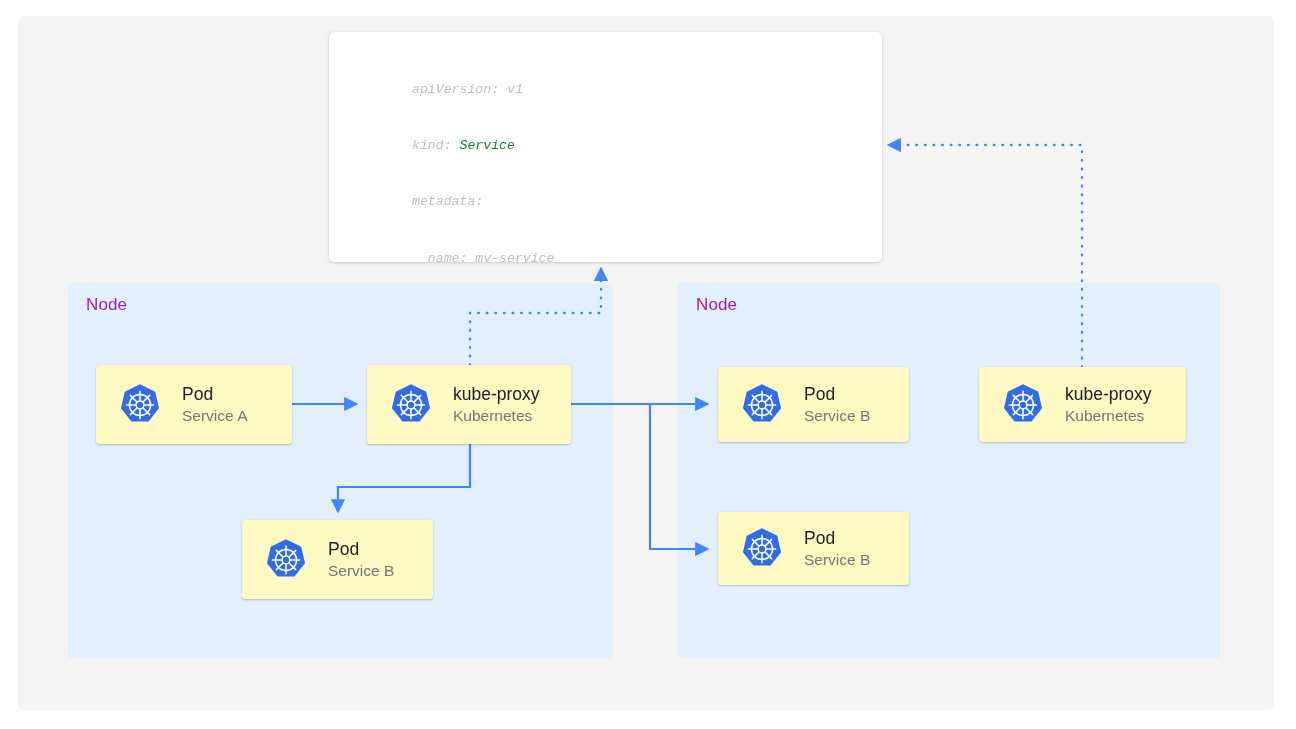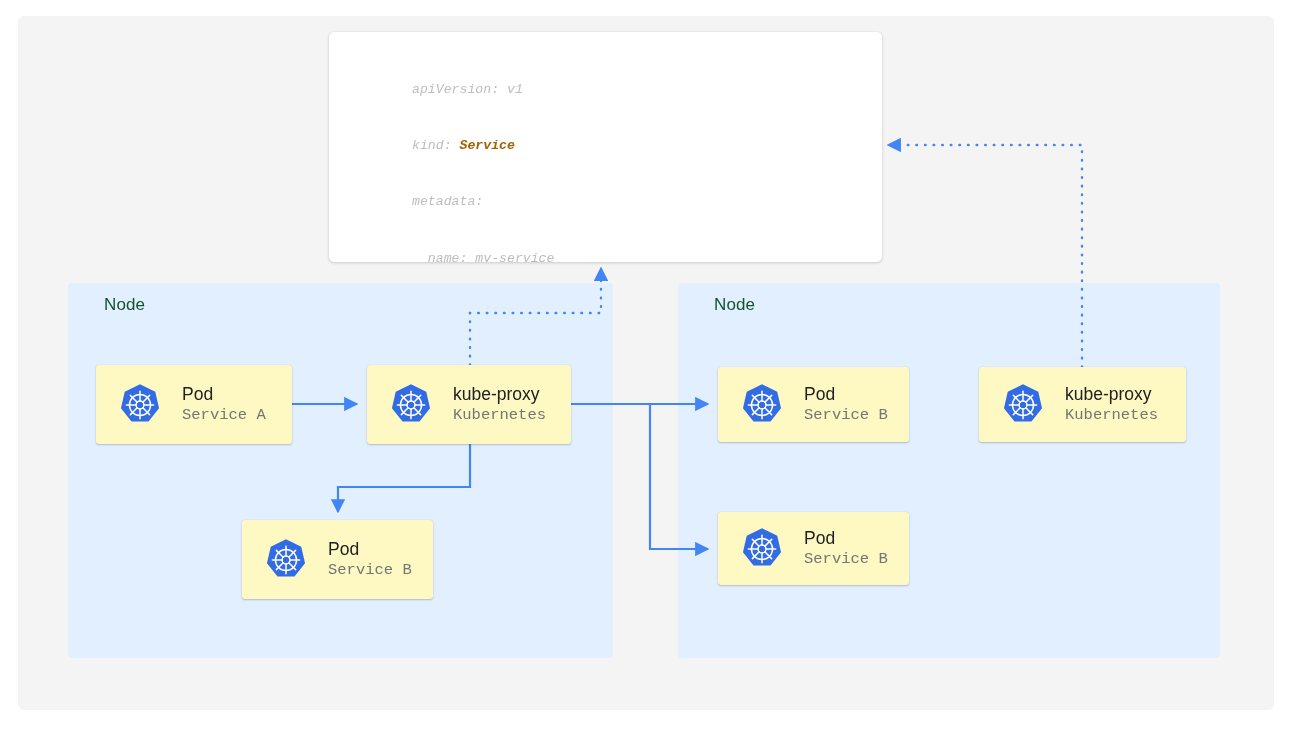--- a/index.html
+++ b/index.html
@@ -42,24 +42,24 @@
   
   .node-box {
     position: absolute;
     background: #e1efff;
     border-radius: 4px;
   }
   .node-box.left  { left: 68px;  top: 283px; width: 545px; height: 375px; }
   .node-box.right { left: 678px; top: 283px; width: 542px; height: 375px; }
   .node-label {
     position: absolute;
-    left: 36px;
+    left: 18px;
     top: 12px;
     font-size: 17px;
-    color: #14532d;
+    color: #a21caf;
     letter-spacing: .1px;
     white-space: nowrap;
   }
 
   
   .yaml-card {
     position: absolute;
     left: 329px;
     top: 32px;
     width: 553px;
@@ -74,21 +74,21 @@
     left: 83px;
     top: 11px;
     font-family: "Liberation Mono", "DejaVu Sans Mono", monospace;
     font-style: italic;
     font-size: 13.2px;
     line-height: 18.8px;
     color: #bdbdbd;
     white-space: pre;
   }
   .yaml-line { display: block; white-space: pre; }
-  .yaml-strong { font-weight: bold; color: #a16207; }
+  .yaml-strong { font-weight: normal; color: #15803d; }
 
   
   .card {
     position: absolute;
     background: #fef9c3;
     border-radius: 3px;
     box-shadow: 0 1px 2px rgba(60,64,67,.28), 0 0 1px rgba(60,64,67,.14);
     display: flex;
     align-items: center;
     box-sizing: border-box;
@@ -105,21 +105,20 @@
     font-size: 17.5px;
     color: #202124;
     line-height: 22px;
     white-space: nowrap;
   }
   .card .card-sub {
     font-size: 15.5px;
     color: #757575;
     line-height: 21px;
     white-space: nowrap;
-    font-family: Liberation Mono, monospace;
   }
 
   .card.pod-a       { left: 96px;  top: 365px; width: 196px; height: 79px; }
   .card.kube-left   { left: 367px; top: 365px; width: 204px; height: 79px; }
   .card.pod-b-local { left: 242px; top: 520px; width: 191px; height: 79px; }
   .card.pod-b-top   { left: 718px; top: 367px; width: 191px; height: 75px; }
   .card.pod-b-bot   { left: 718px; top: 512px; width: 191px; height: 73px; }
   .card.kube-right  { left: 979px; top: 367px; width: 207px; height: 75px; }
 </style>
 </head>

